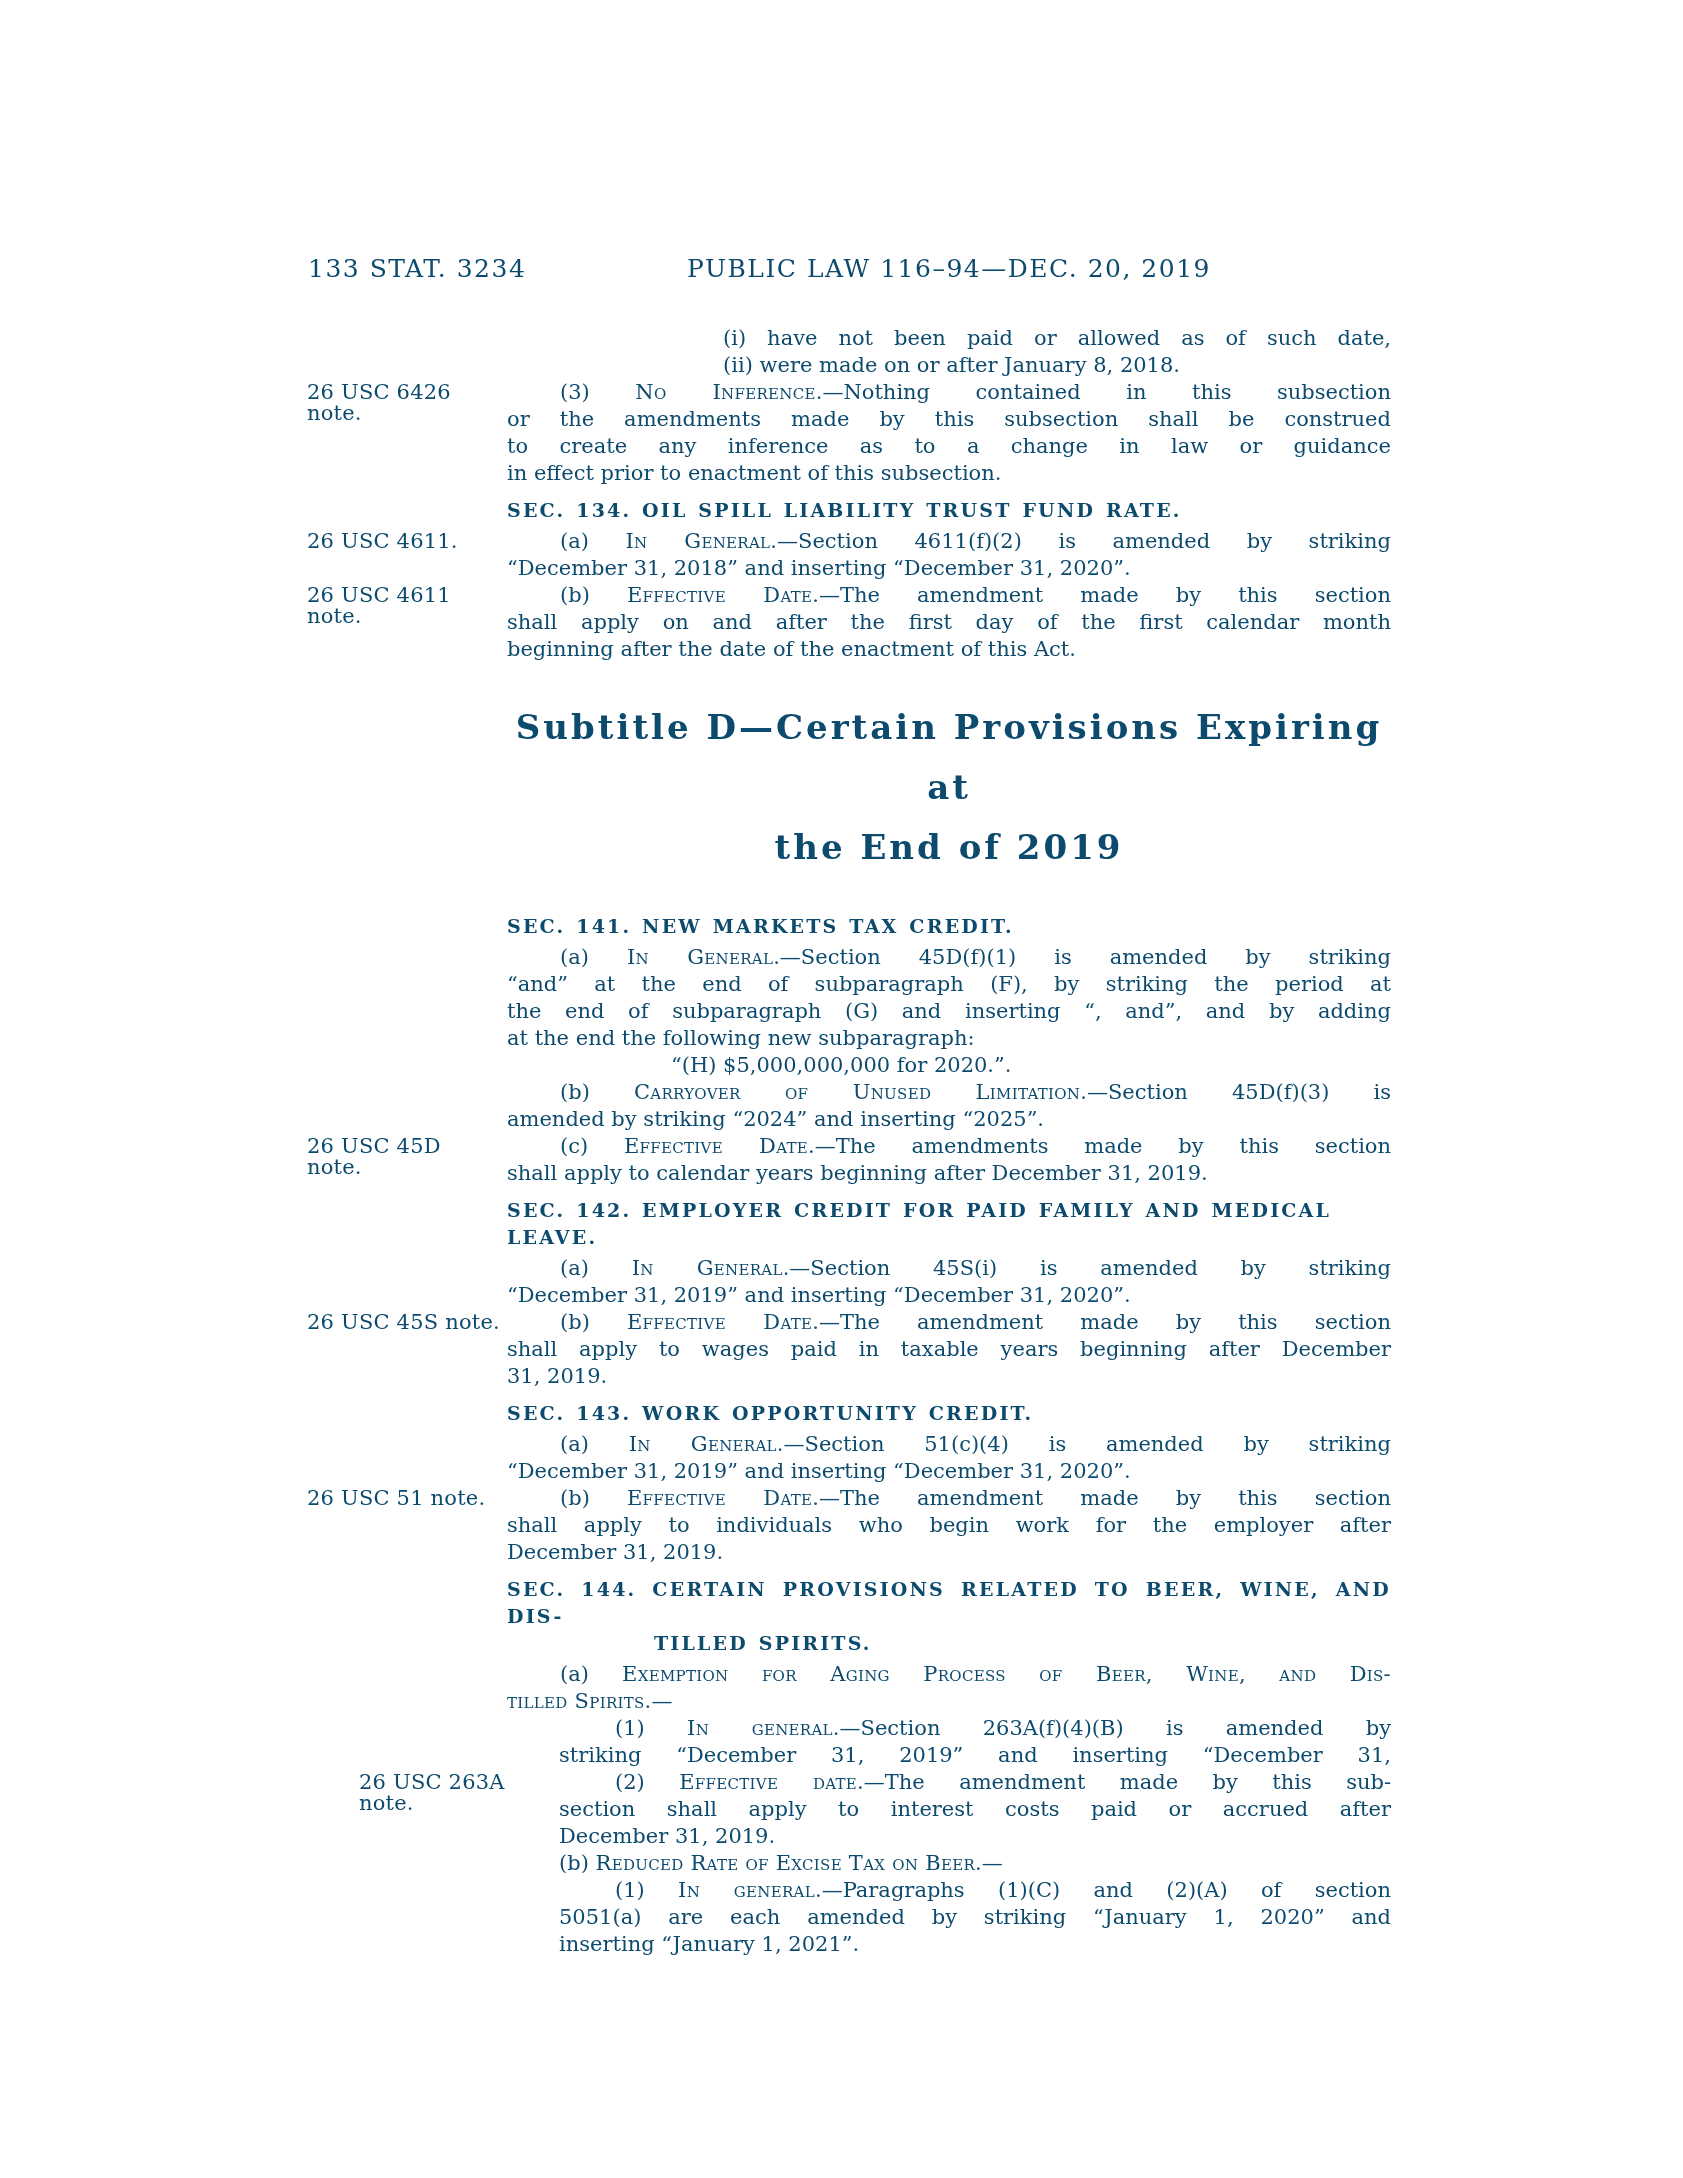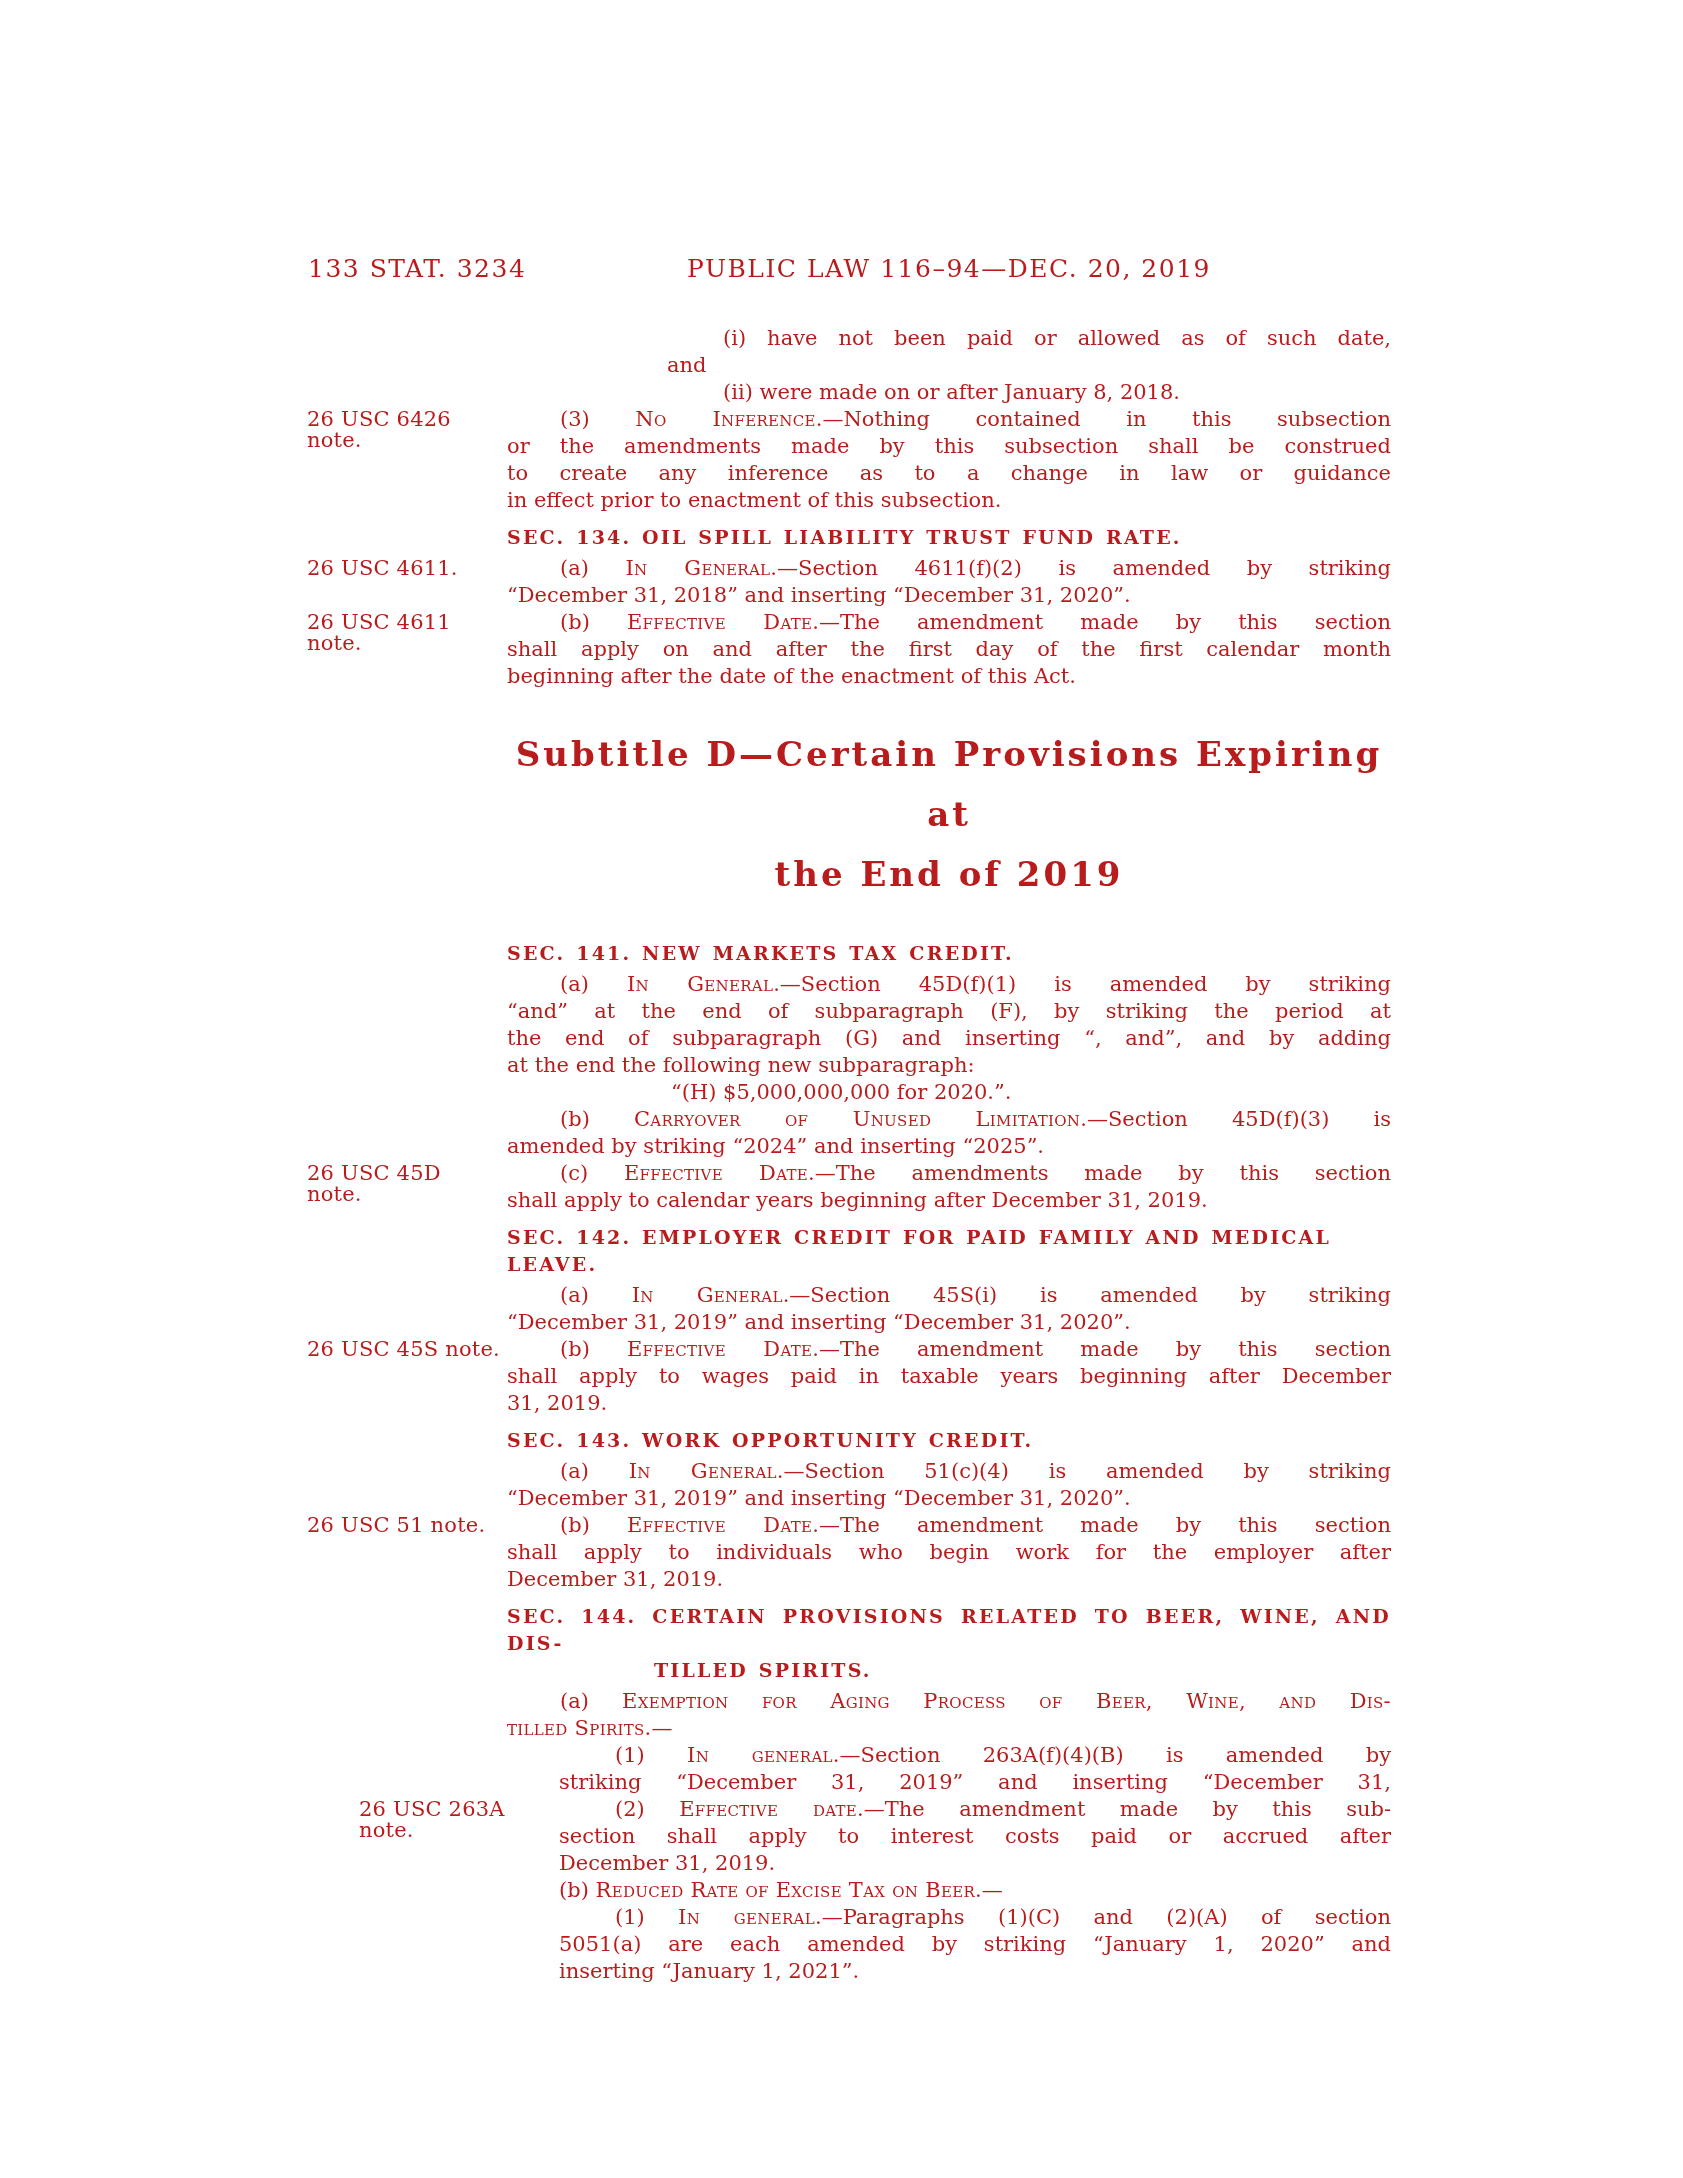--- a/index.html
+++ b/index.html
@@ -1,21 +1,21 @@
 <!DOCTYPE html>
 <html><head>
 <meta charset="utf-8">
 <style>
   html, body { margin: 0; padding: 0; background: #e8e8e8; }
   .page {
     position: relative;
     width: 1683px;
     height: 2178px;
     background: #ffffff;
-    color: #b91c1c;
+    color: #0c4a6e;
     font-family: "DejaVu Serif", "Liberation Serif", serif;
     overflow: hidden;
   }
   
   .stat-num {
     position: absolute;
     top: 254px;
     left: 308px;
     font-size: 25px;
     letter-spacing: 1.5px;
@@ -94,21 +94,20 @@
 <body>
 
 <div class="page">
   <div class="stat-num">133 STAT. 3234</div>
   <div class="law-line-wrap">
     <span class="law-line">PUBLIC LAW 116–94—DEC. 20, 2019</span>
   </div>
   <main class="doc">
       <div class="block clause">
         <div class="line first"><span>(i) have not been paid or allowed as of such date,</span></div>
-        <div class="line last"><span>and</span></div>
       </div>
       <div class="block clause">
         <div class="line first last"><span>(ii) were made on or after January 8, 2018.</span></div>
       </div>
       <div class="block para">
         <span class="margin-note">26 USC 6426<br>note.</span>
         <div class="line first"><span>(3) </span><span class="sc">No Inference</span><span>.—Nothing contained in this subsection</span></div>
         <div class="line"><span>or the amendments made by this subsection shall be construed</span></div>
         <div class="line"><span>to create any inference as to a change in law or guidance</span></div>
         <div class="line last"><span>in effect prior to enactment of this subsection.</span></div>

